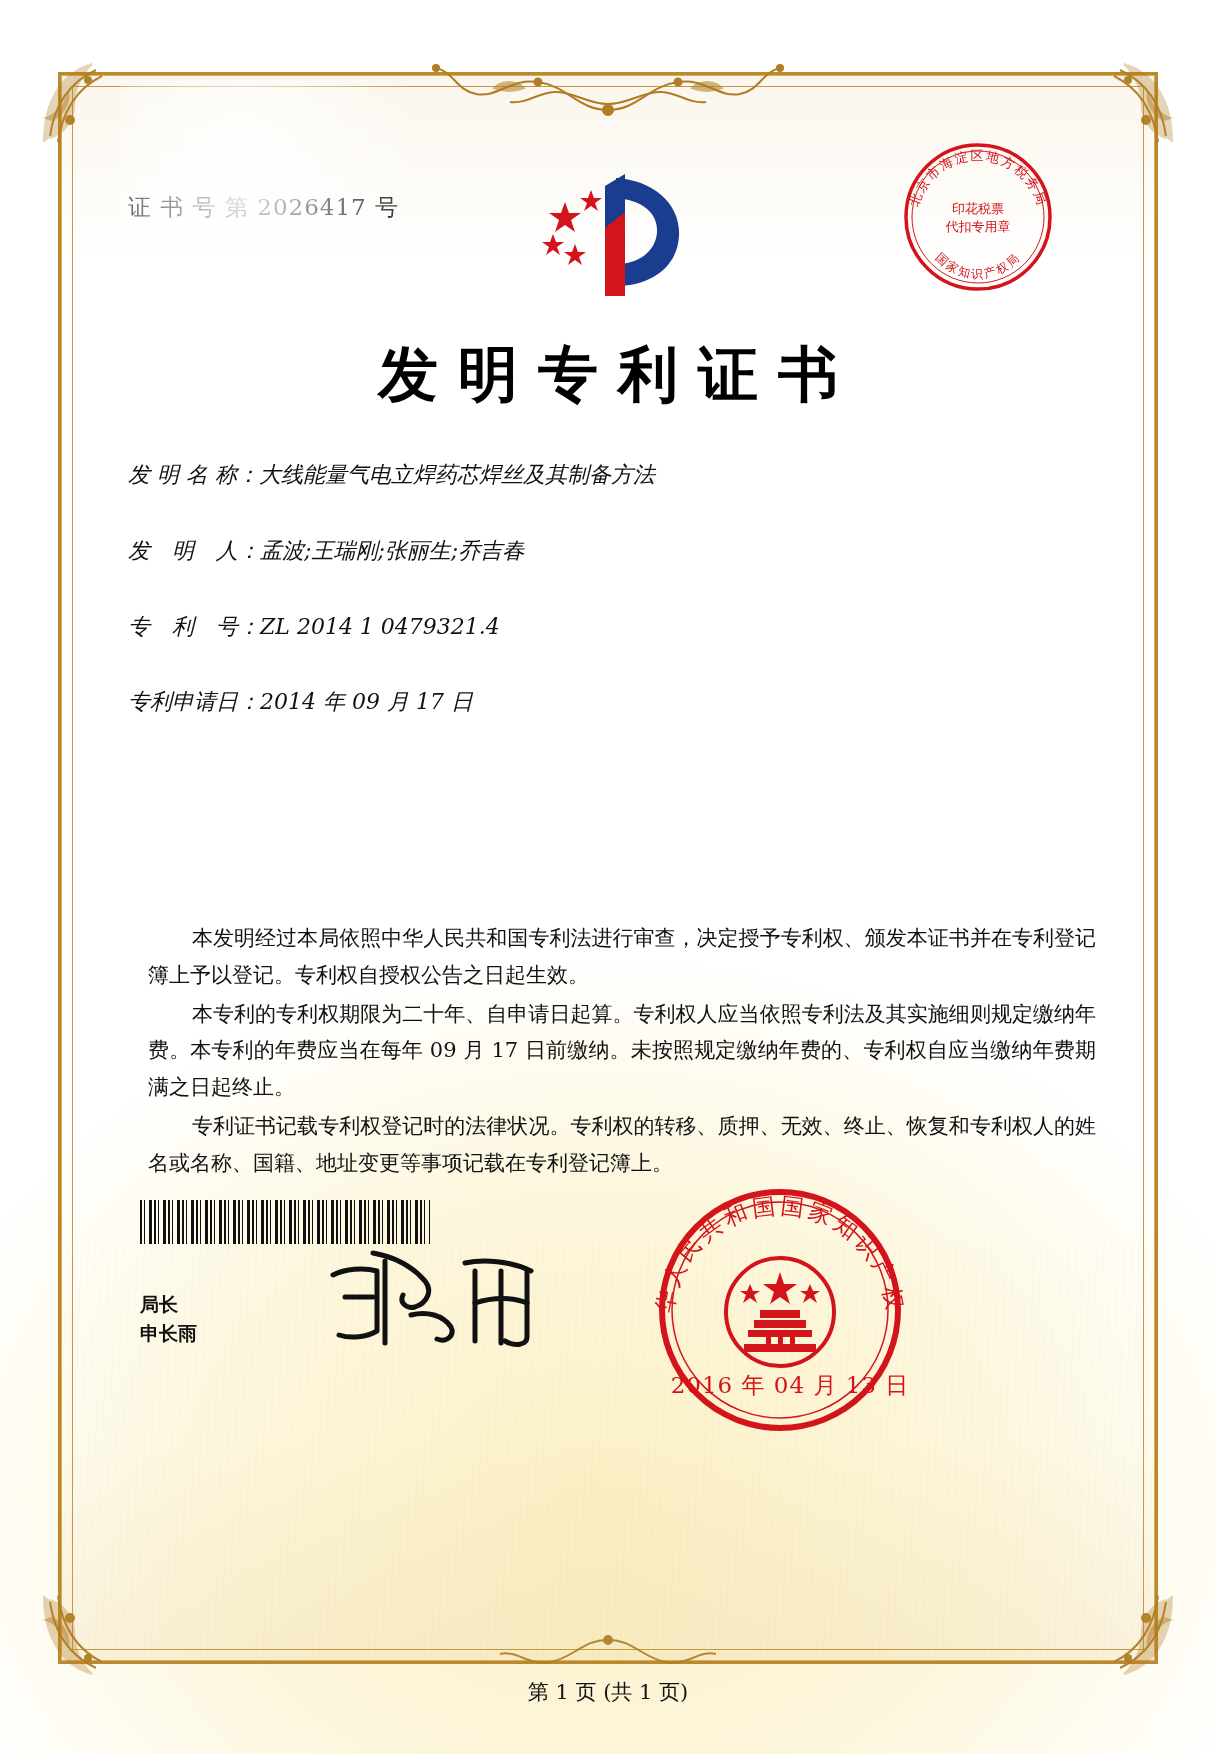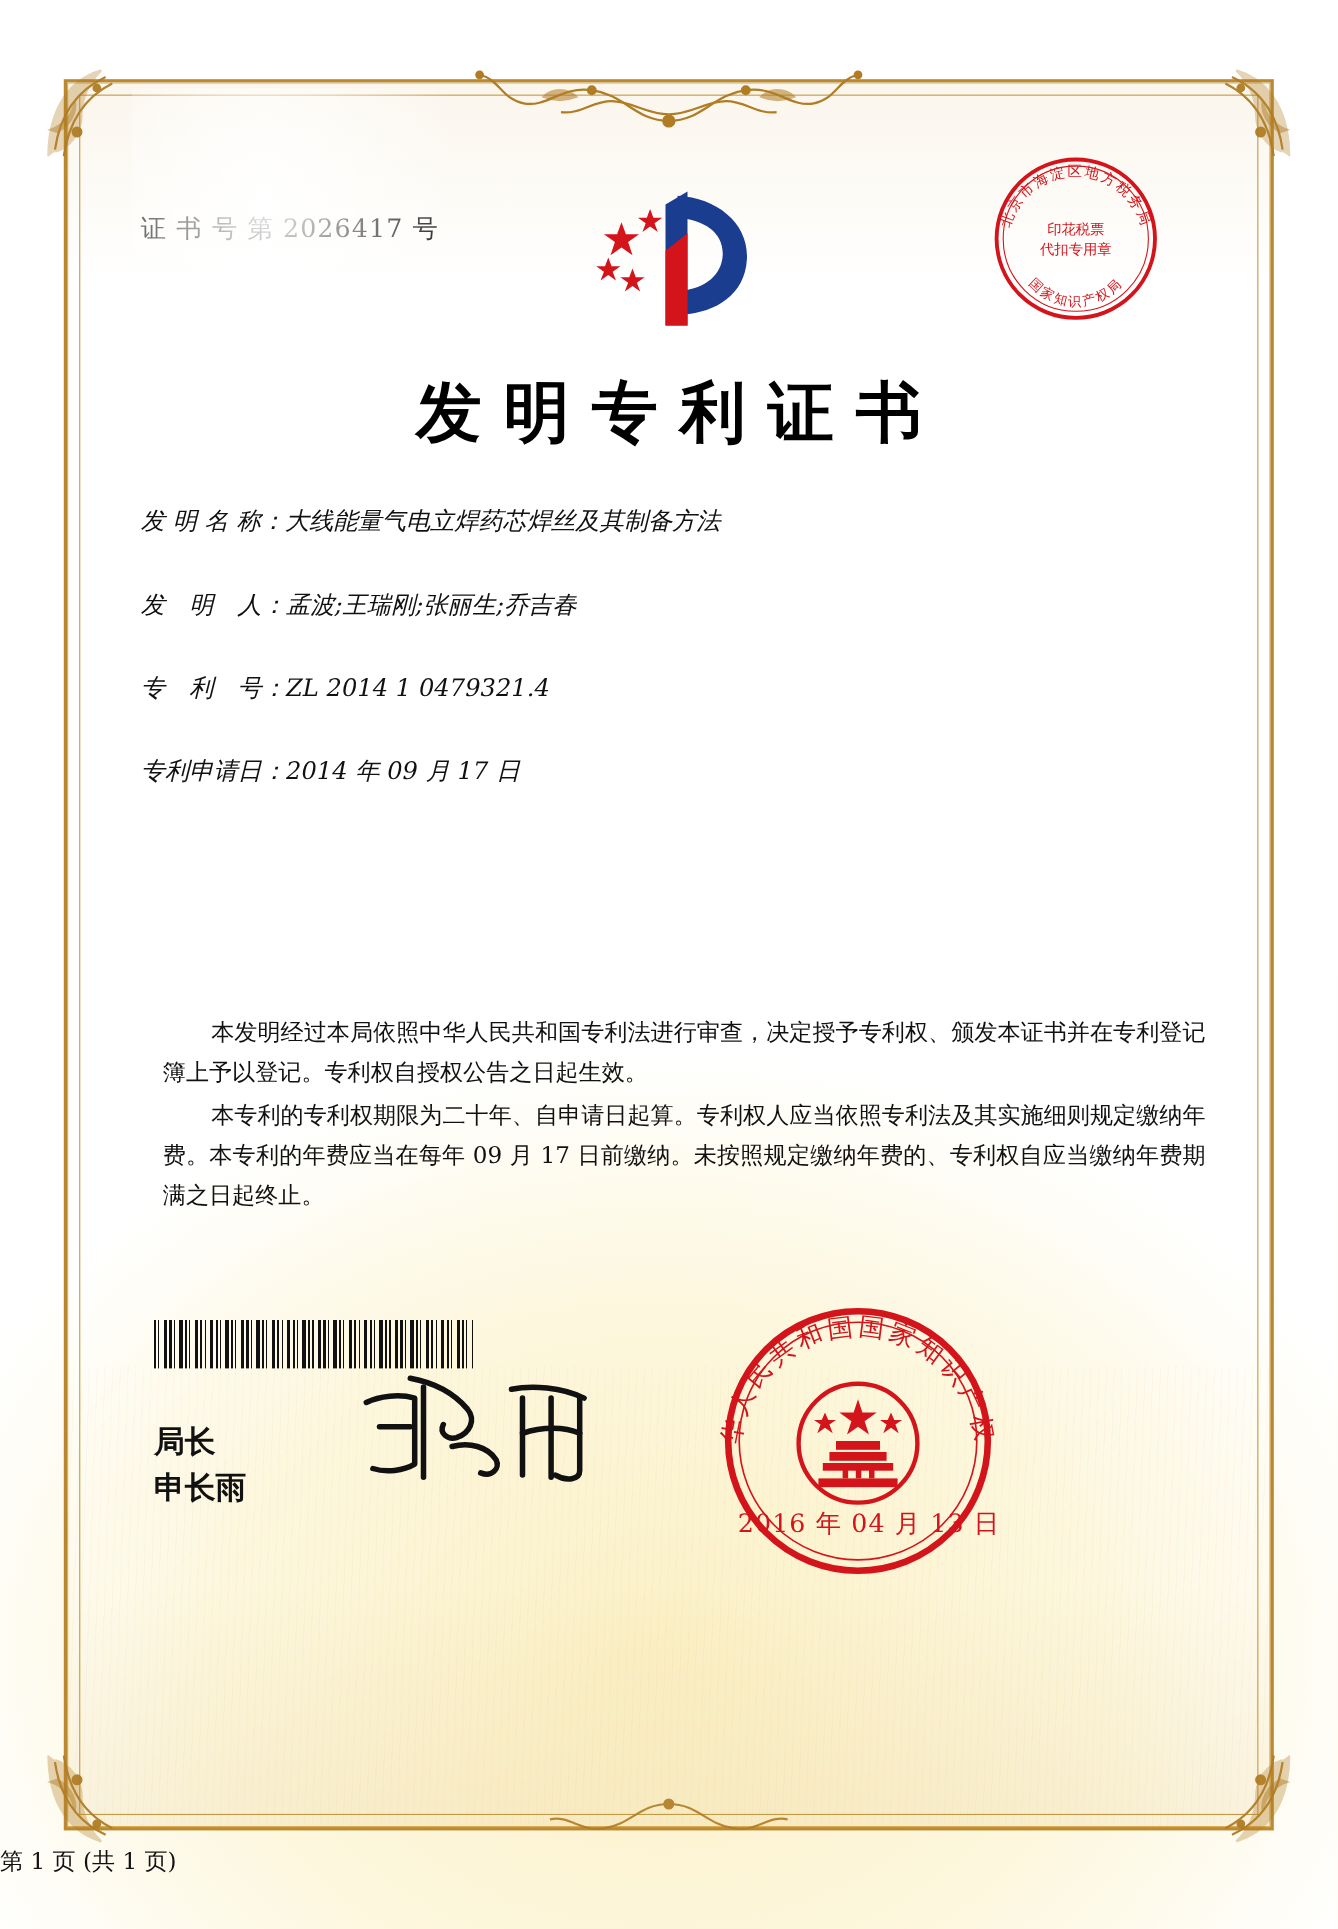--- a/index.html
+++ b/index.html
@@ -180,21 +180,21 @@
       #111 9px, #111 12px,
       transparent 12px, transparent 14px
     );
   }
 
   
   .sig-block {
     position: absolute;
     left: 30px;
     top: 1140px;
-    font-size: 28px;
+    font-size: 19px;
     line-height: 1.5;
     font-weight: bold;
     color: #111;
   }
   .signature {
     position: absolute;
     left: 205px;
     top: 1095px;
     width: 260px;
     height: 110px;
@@ -231,20 +231,21 @@
     width: 175px;
     height: 175px;
   }
   .tax-seal svg { width: 100%; height: 100%; display: block; }
 
   .page-footer {
     position: absolute;
     left: 0;
     right: 0;
     bottom: 48px;
+    text-align: center;
     font-size: 21px;
     color: #111;
     font-family: "DejaVu Serif", "Liberation Serif", serif;
   }
 
   
   .paper-wave {
     position: absolute;
     left: 60px; right: 60px; bottom: 92px;
     height: 420px;
@@ -394,20 +395,21 @@
         <span class="field-label">专　利　号：</span><span class="field-value">ZL 2014 1 0479321.4</span>
       </div>
       <div class="field-row">
         <span class="field-label">专利申请日：</span><span class="field-value">2014 年 09 月 17 日</span>
       </div>
     </div>
 
     <div class="paragraphs">
       <p>本发明经过本局依照中华人民共和国专利法进行审查，决定授予专利权、颁发本证书并在专利登记簿上予以登记。专利权自授权公告之日起生效。</p>
       <p>本专利的专利权期限为二十年、自申请日起算。专利权人应当依照专利法及其实施细则规定缴纳年费。本专利的年费应当在每年 09 月 17 日前缴纳。未按照规定缴纳年费的、专利权自应当缴纳年费期满之日起终止。</p>
+      <p>专利证书记载专利权登记时的法律状况。专利权的转移、质押、无效、终止、恢复和专利权人的姓名或名称、国籍、地址变更等事项记载在专利登记簿上。</p>
     </div>
 
     <div class="barcode"></div>
 
     <div class="sig-block">
       <div>局长</div>
       <div>申长雨</div>
     </div>
 
     <div class="signature">

